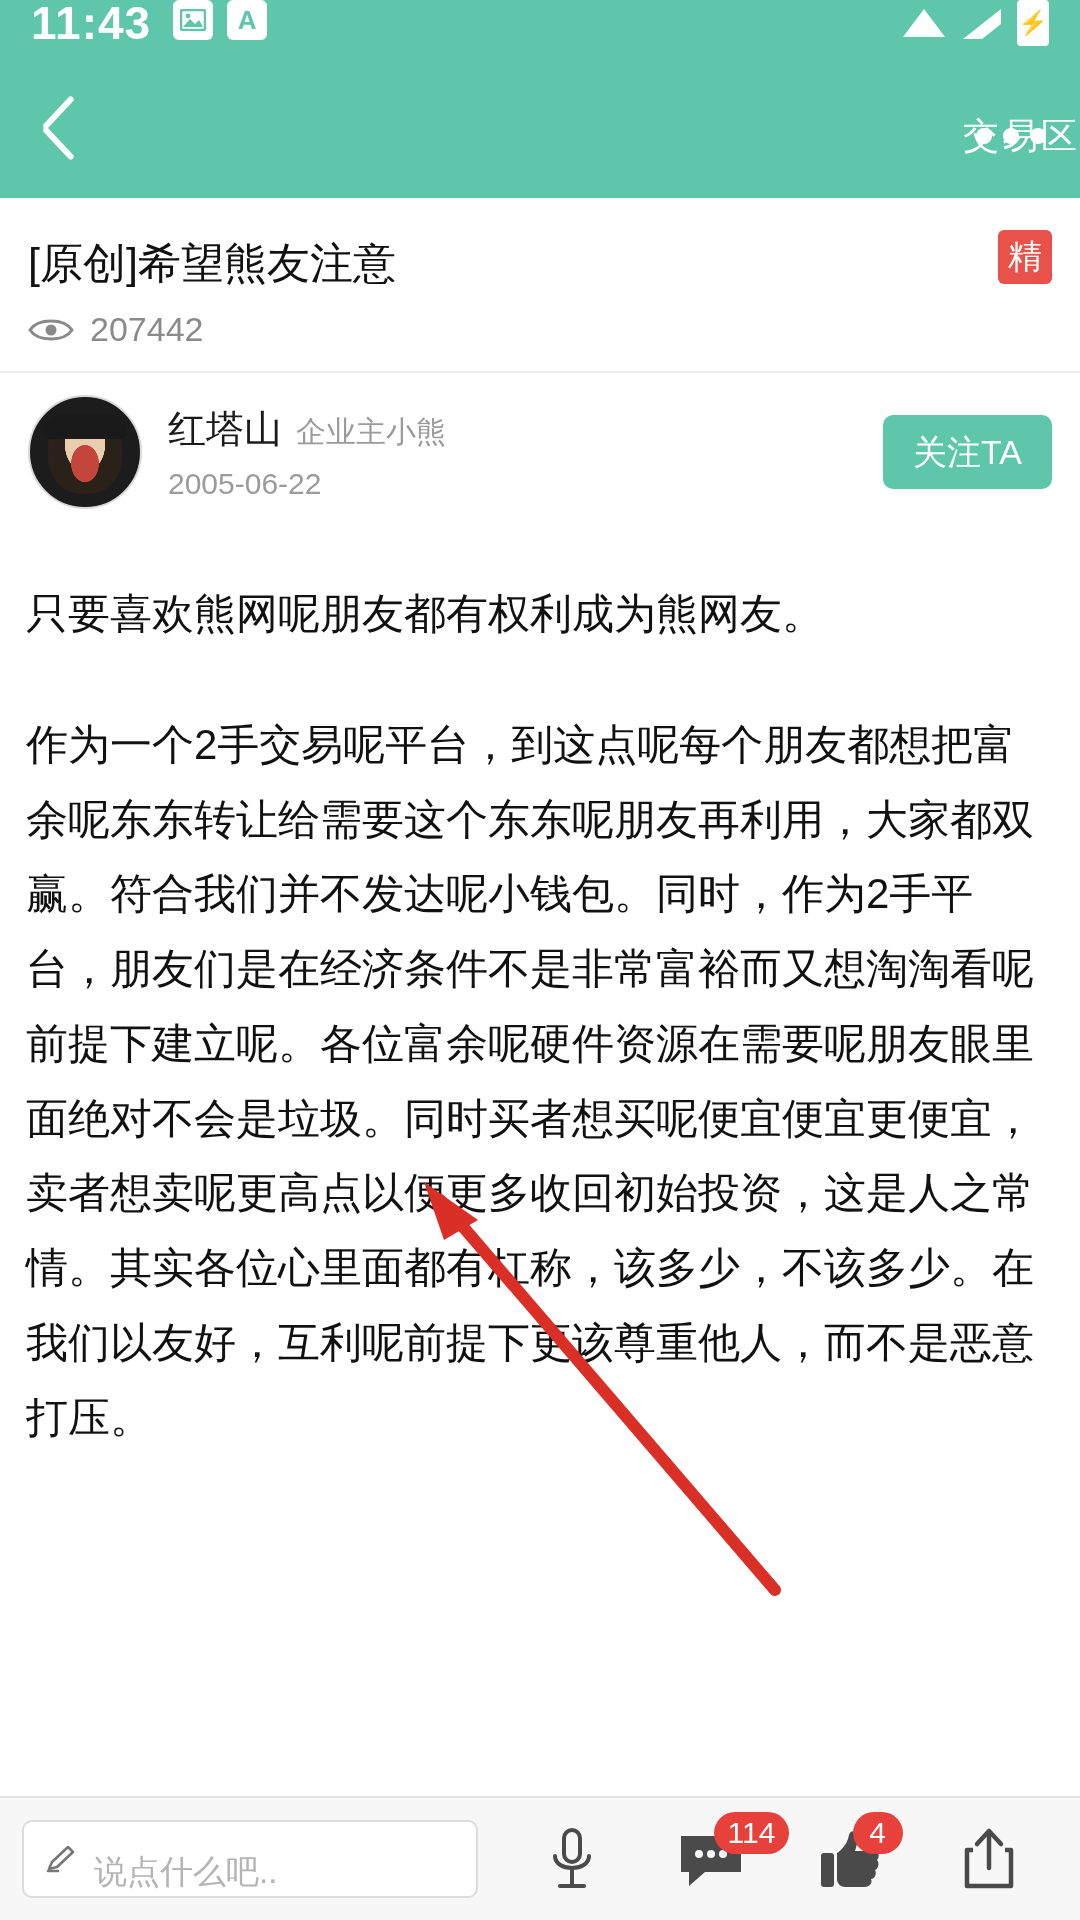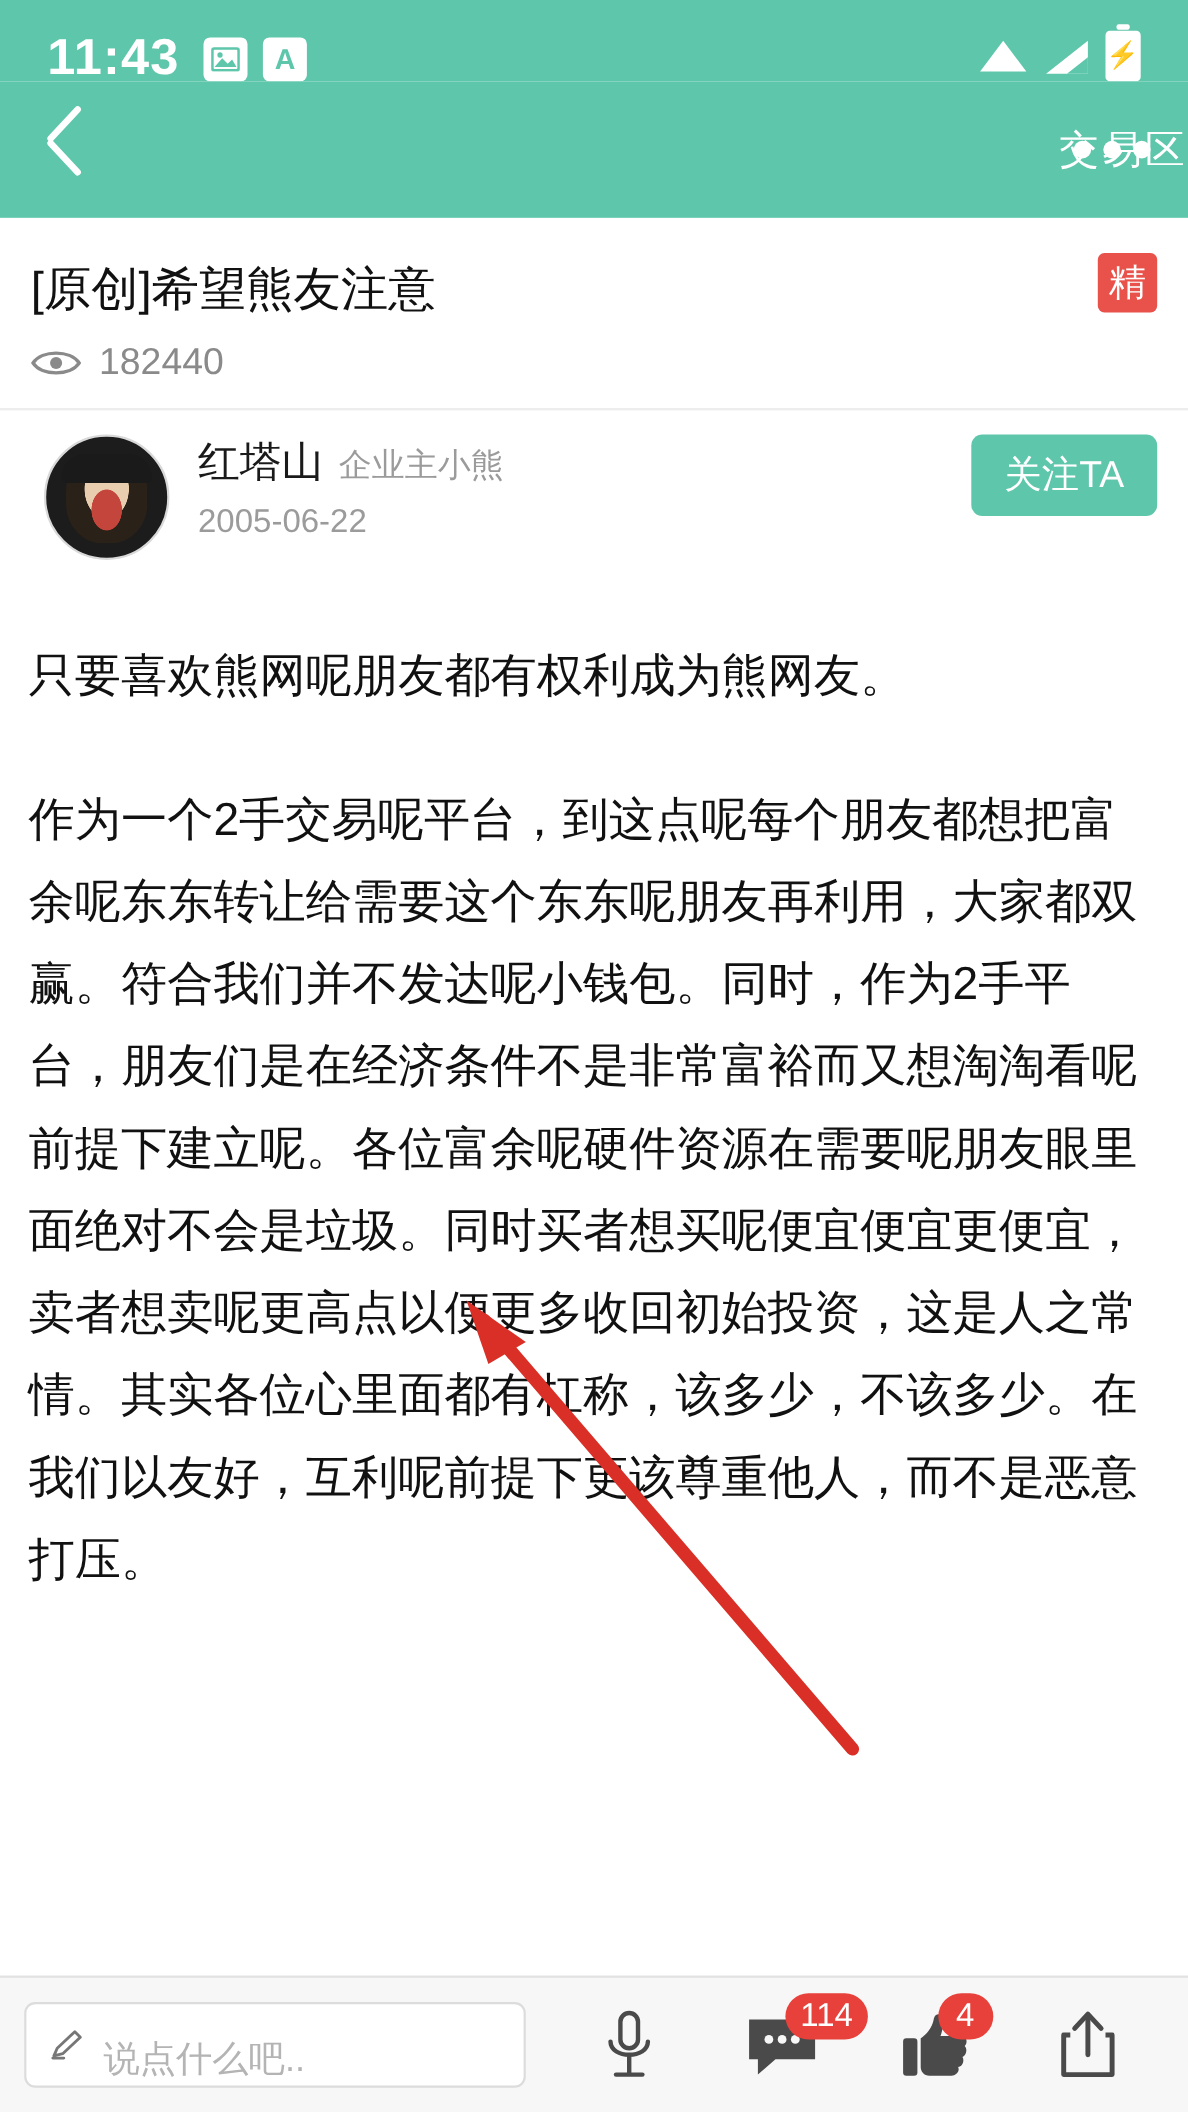--- a/index.html
+++ b/index.html
@@ -14,22 +14,22 @@
     overflow: hidden;
     position: relative;
   }
 
   
   .status-bar {
     height: 74px;
     background: #5ec6ab;
     color: #ffffff;
     display: flex;
-    align-items: flex-end;
-    padding: 0 43px;
+    align-items: flex-start;
+    padding: 0 31px;
     box-sizing: border-box;
   }
   .status-time {
     font-size: 46px;
     font-weight: bold;
     letter-spacing: 1px;
     line-height: 1;
   }
   .status-left-icons {
     display: flex;
@@ -193,22 +193,22 @@
     position: relative;
   }
   .eye-icon svg { display: block; }
   .views-count {
     font-size: 34px;
     color: #8a8a8a;
   }
 
   .author-row {
     display: flex;
-    align-items: flex-start;
-    padding: 22px 28px 26px 40px;
+    align-items: center;
+    padding: 22px 28px 26px 28px;
   }
   .avatar {
     width: 110px; height: 110px;
     border-radius: 50%;
     overflow: hidden;
     flex: 0 0 auto;
     background: #1c1c1c;
     position: relative;
     border: 2px solid #d9d9d9;
   }
@@ -386,21 +386,21 @@
     <div class="badge-jing">精</div>
   </div>
 
   <div class="views-row">
     <span class="eye-icon">
       <svg width="46" height="30" viewBox="0 0 46 30" aria-hidden="true">
         <path d="M2 15 C10 3, 36 3, 44 15 C36 27, 10 27, 2 15 Z" fill="none" stroke="#8a8a8a" stroke-width="3"></path>
         <circle cx="23" cy="15" r="5.5" fill="#8a8a8a"></circle>
       </svg>
     </span>
-    <span class="views-count">182440</span>
+    <span class="views-count">207442</span>
   </div>
 
   <div class="author-row">
     <div class="avatar">
       <div class="face"></div>
       <div class="hat"></div>
     </div>
     <div class="author-meta">
       <div class="author-line">
         <span class="author-name">红塔山</span>

